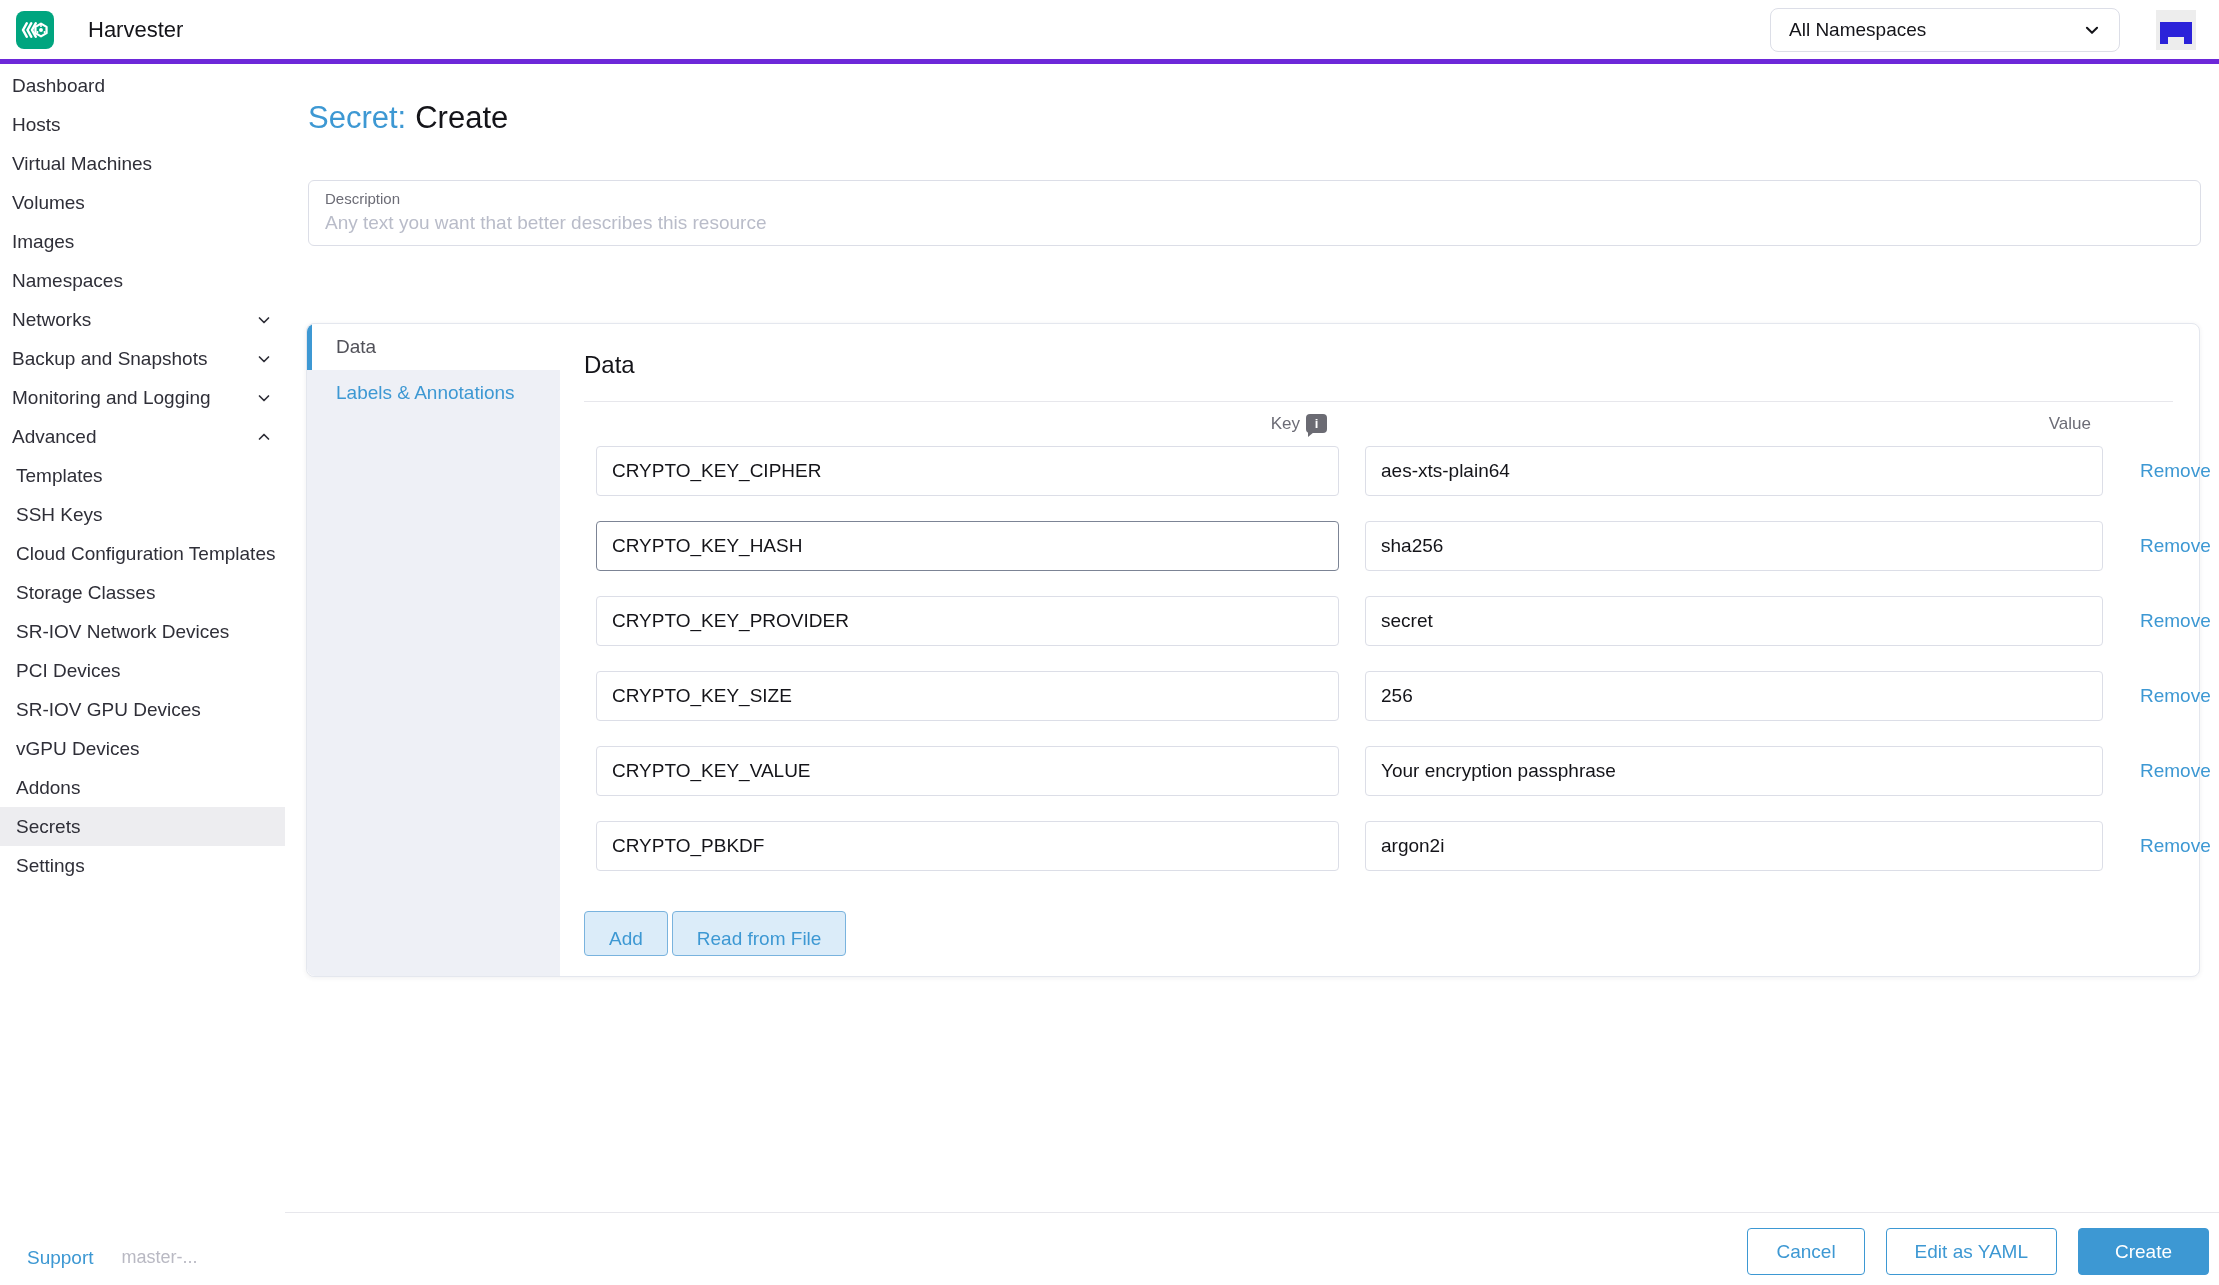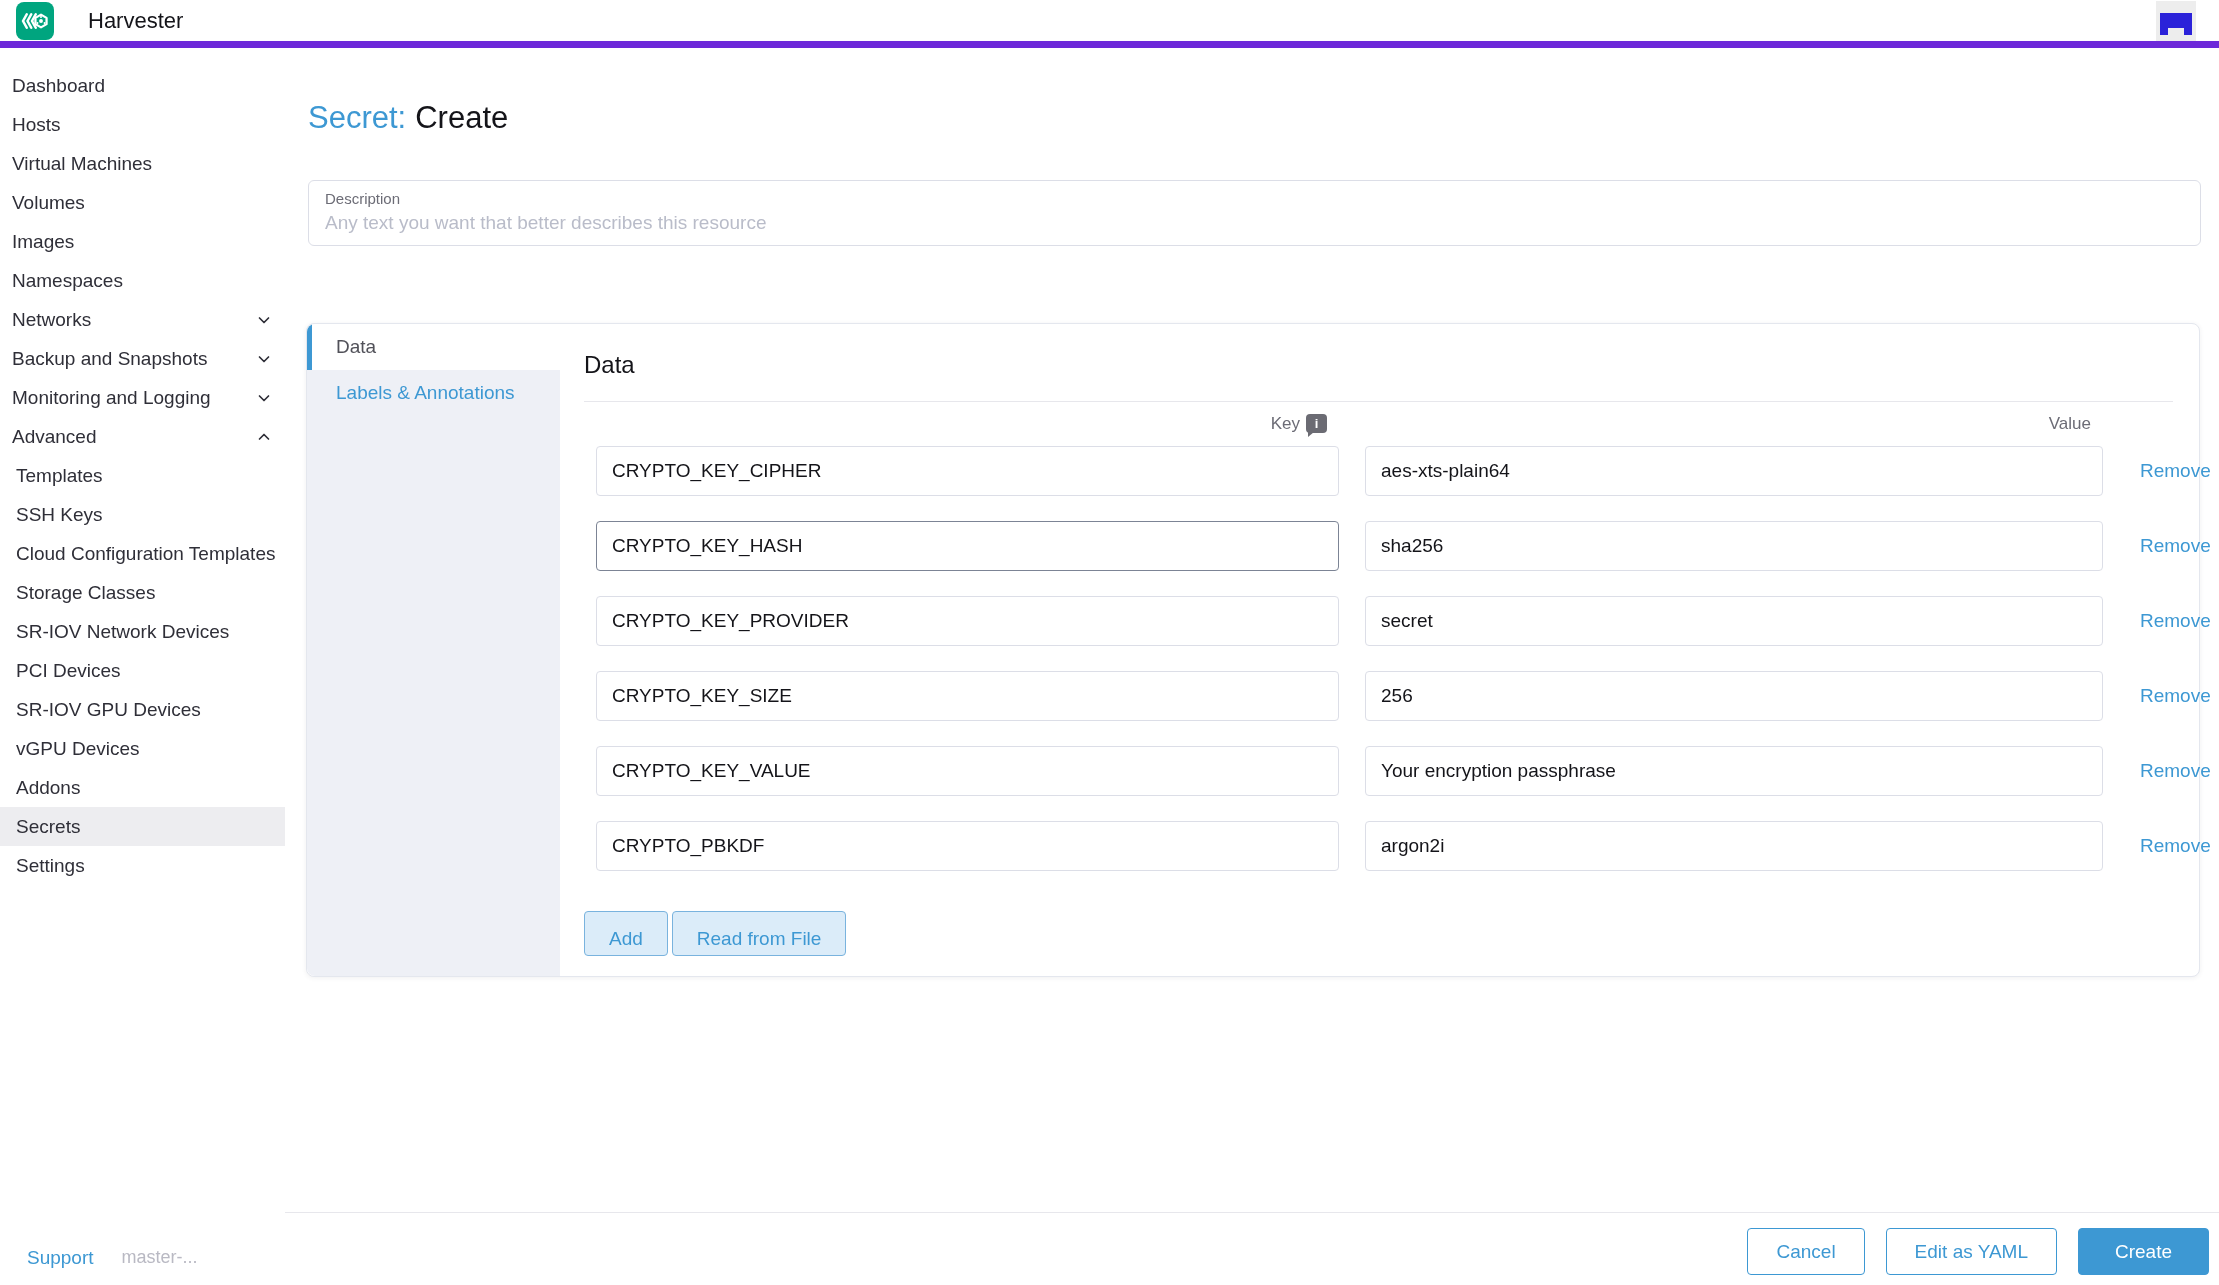--- a/index.html
+++ b/index.html
@@ -6,22 +6,22 @@
   html, body { width: 2219px; height: 1285px; overflow: hidden; }
   body {
     font-family: "Liberation Sans", sans-serif;
     background: #fff;
     color: #141419;
   }
   .page { position: relative; width: 2219px; height: 1285px; }
 
   
   .header {
-    position: absolute; top: 0; left: 0; right: 0; height: 48px;
-    background: #fff; border-bottom: 7px solid #6d28d9;
+    position: absolute; top: 0; left: 0; right: 0; height: 64px;
+    background: #fff; border-bottom: 5px solid #6d28d9;
     display: flex; align-items: center; padding: 0 16px; z-index: 5;
   }
   .logo {
     width: 38px; height: 38px; border-radius: 8px; background: #00a57f;
     display: flex; align-items: center; justify-content: center; flex: none;
   }
   .brand { font-size: 22px; font-weight: 500; margin-left: 34px; color: #141419; }
   .header-right { margin-left: auto; display: flex; align-items: center; }
   .ns-select {
     width: 350px; height: 44px; border: 1px solid #dcdee7; border-radius: 8px;
@@ -155,20 +155,28 @@
         <path d="M21 11 L16 20 L21 29" stroke="#fff" stroke-width="3.4" stroke-linecap="round" stroke-linejoin="round"></path>
         <path d="M28 11.5 L35.4 15.8 L35.4 24.2 L28 28.5 L20.6 24.2 L20.6 15.8 Z" stroke="#fff" stroke-width="3" stroke-linejoin="round"></path>
         <circle cx="28" cy="20" r="2.6" fill="#fff"></circle>
         <circle cx="28" cy="14.6" r="1.4" fill="#fff"></circle>
         <circle cx="32.8" cy="22.8" r="1.4" fill="#fff"></circle>
         <circle cx="23.2" cy="22.8" r="1.4" fill="#fff"></circle>
       </svg>
     </div>
     <div class="brand">Harvester</div>
     <div class="header-right">
+      <div class="ns-select">
+        <span>All Namespaces</span>
+        <span class="chev">
+          <svg width="18" height="18" viewBox="0 0 16 16" fill="none">
+              <path d="M3.5 6 L8 10.5 L12.5 6" stroke="currentColor" stroke-width="1.8" stroke-linecap="round" stroke-linejoin="round"></path>
+            </svg>
+        </span>
+      </div>
       <div class="avatar">
         <svg width="40" height="40" viewBox="0 0 40 40">
           <rect width="40" height="40" fill="#ededed"></rect>
           <rect x="4" y="12" width="32" height="15" fill="#2b22d9"></rect>
           <rect x="4" y="27" width="8" height="7" fill="#2b22d9"></rect>
           <rect x="28" y="27" width="8" height="7" fill="#2b22d9"></rect>
         </svg>
       </div>
     </div>
   </div>

